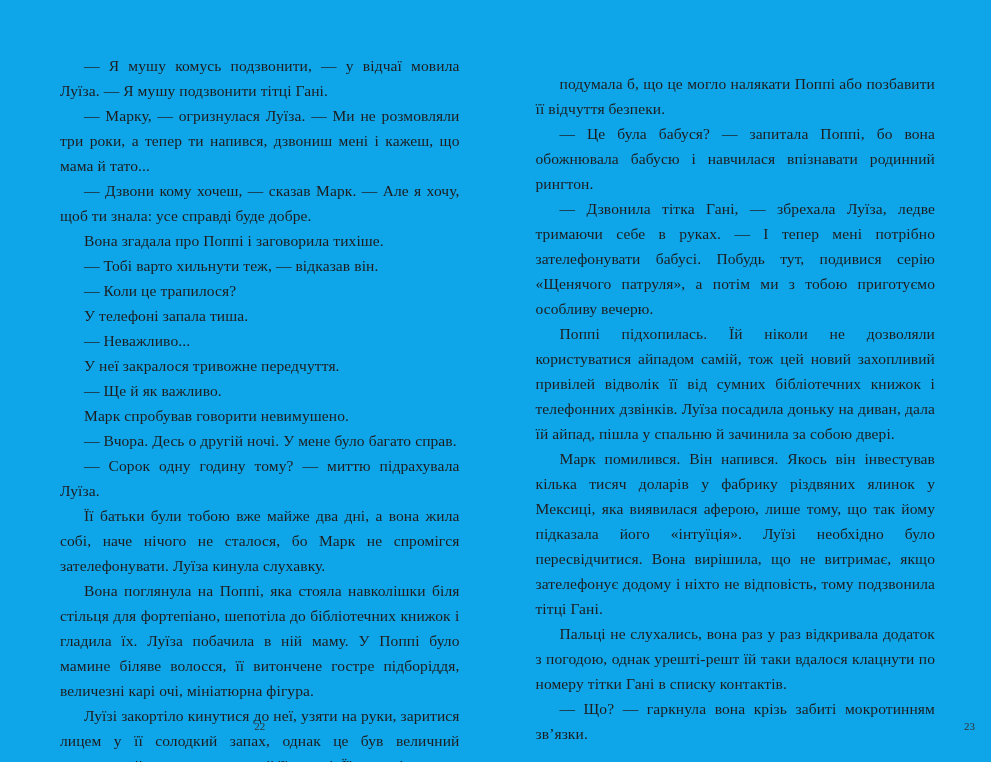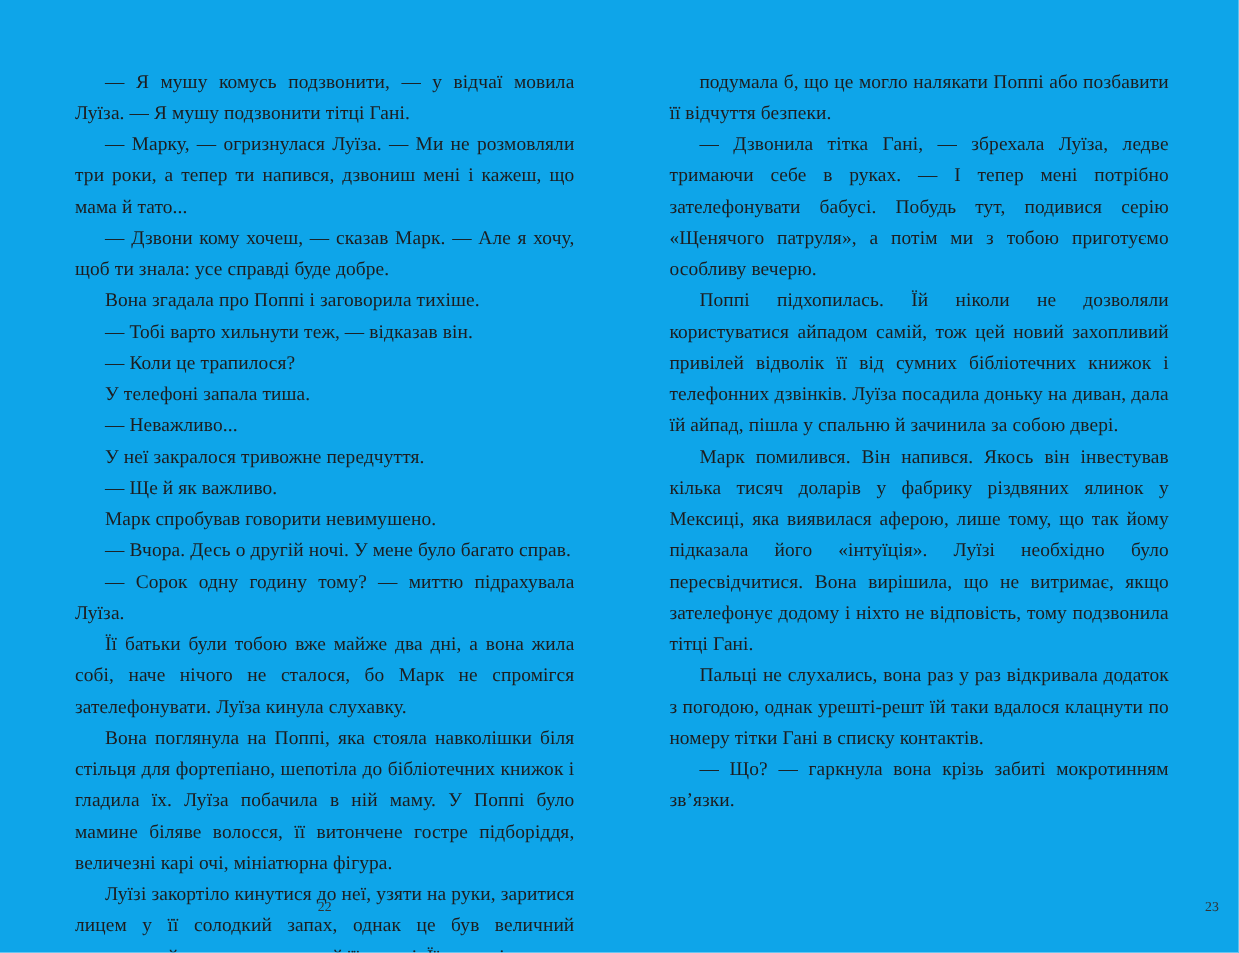--- a/index.html
+++ b/index.html
@@ -22,21 +22,21 @@
   }
   .page {
     position: relative;
     width: 50%;
     box-sizing: border-box;
   }
   .page-left {
     padding: 53px 36px 0 60px;
   }
   .page-right {
-    padding: 53px 56px 0 40px;
+    padding: 71px 56px 0 40px;
   }
   .page-text {
     text-align: justify;
     font-size: 15.5px;
     line-height: 25px;
     letter-spacing: 0.1px;
   }
   .page-text p {
     margin: 0;
     text-indent: 24px;
@@ -83,20 +83,21 @@
         <p>Її батьки були тобою вже майже два дні, а вона жила собі, наче нічого не сталося, бо Марк не спромігся зателефонувати. Луїза кинула слухавку.</p>
         <p>Вона поглянула на Поппі, яка стояла навколішки біля стільця для фортепіано, шепотіла до бібліотечних книжок і гладила їх. Луїза побачила в ній маму. У Поппі було мамине біляве волосся, її витончене гостре підборіддя, величезні карі очі, мініатюрна фігура.</p>
         <p>Луїзі закортіло кинутися до неї, узяти на руки, заритися лицем у її солодкий запах, однак це був величний театральний жест, притаманний її матері. Її мати ніколи не</p>
       </div>
     <div class="page-number">22</div>
   </div>
 
   <div class="page page-right">
     <div class="page-text">
         <p>подумала б, що це могло налякати Поппі або позбавити її відчуття безпеки.</p>
+        <p>— Це була бабуся? — запитала Поппі, бо вона обожнювала бабусю і навчилася впізнавати родинний рингтон.</p>
         <p>— Дзвонила тітка Гані, — збрехала Луїза, ледве тримаючи себе в руках. — І тепер мені потрібно зателефонувати бабусі. Побудь тут, подивися серію «Щенячого патруля», а потім ми з тобою приготуємо особливу вечерю.</p>
         <p>Поппі підхопилась. Їй ніколи не дозволяли користуватися айпадом самій, тож цей новий захопливий привілей відволік її від сумних бібліотечних книжок і телефонних дзвінків. Луїза посадила доньку на диван, дала їй айпад, пішла у спальню й зачинила за собою двері.</p>
         <p>Марк помилився. Він напився. Якось він інвестував кілька тисяч доларів у фабрику різдвяних ялинок у Мексиці, яка виявилася аферою, лише тому, що так йому підказала його «інтуїція». Луїзі необхідно було пересвідчитися. Вона вирішила, що не витримає, якщо зателефонує додому і ніхто не відповість, тому подзвонила тітці Гані.</p>
         <p>Пальці не слухались, вона раз у раз відкривала додаток з погодою, однак урешті-решт їй таки вдалося клацнути по номеру тітки Гані в списку контактів.</p>
         <p>— Що? — гаркнула вона крізь забиті мокротинням зв’язки.</p>
       </div>
     <div class="page-number">23</div>
   </div>
 
 </div>

